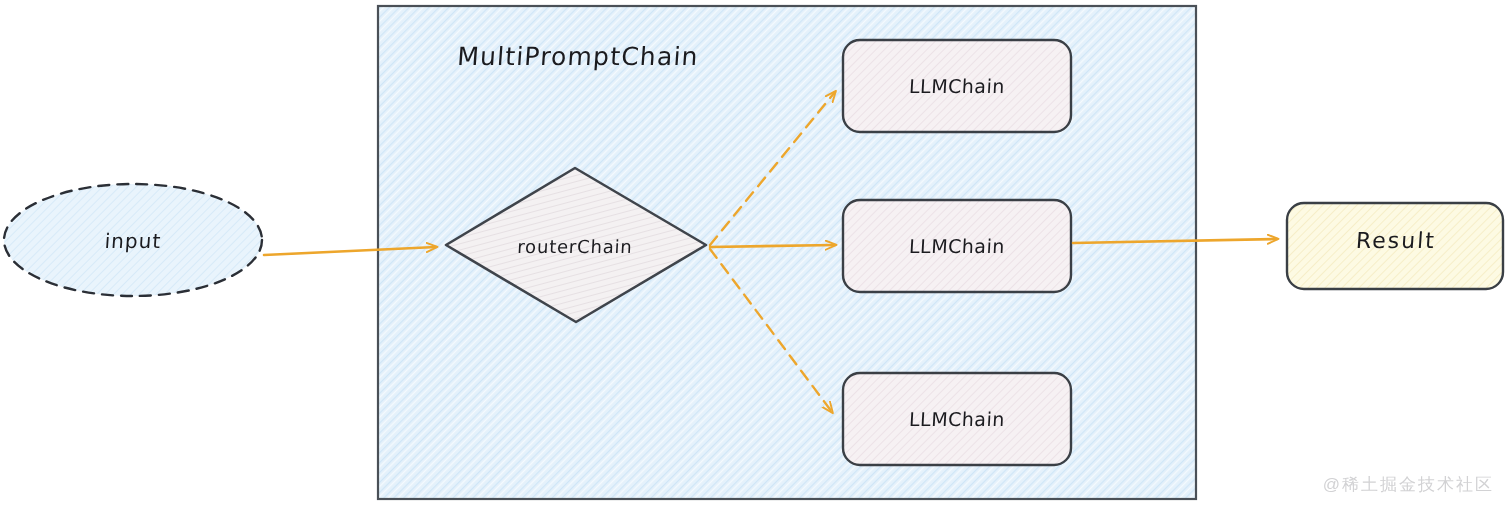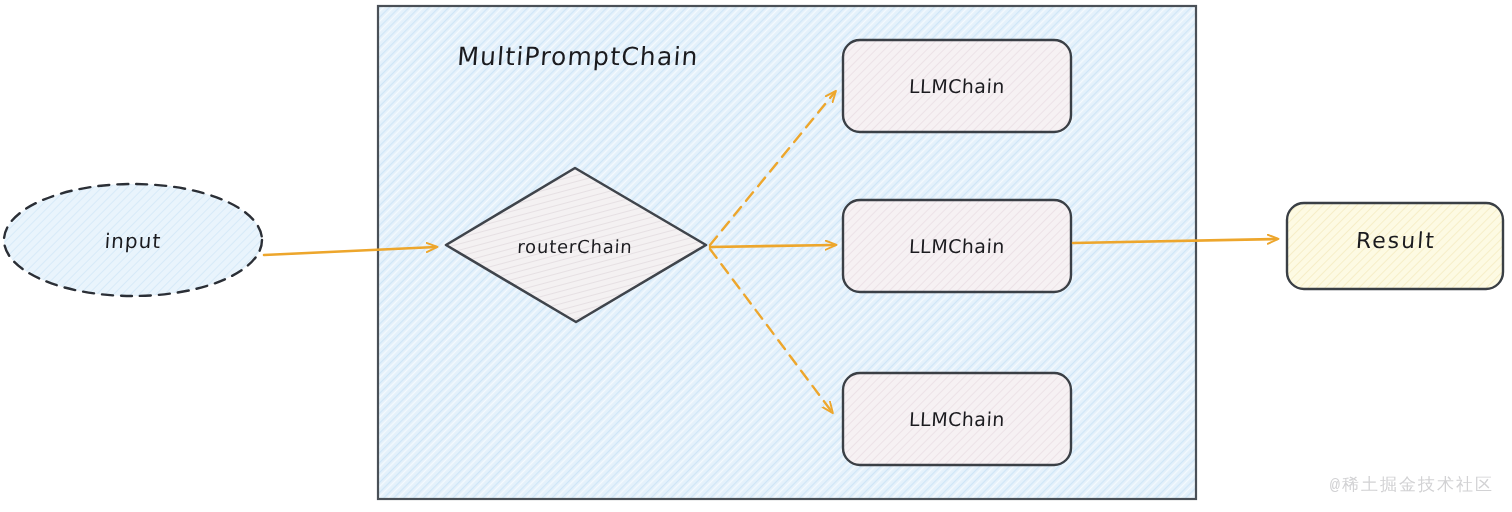--- a/index.html
+++ b/index.html
@@ -61,21 +61,21 @@
     letter-spacing: 0.8px;
   }
 
   #watermark {
     position: absolute;
     right: 18px;
     bottom: 16px;
     font-size: 17px;
     color: #d2d2d4;
     letter-spacing: 2px;
-    font-family: Liberation Mono, monospace;
+    font-family: Liberation Sans, sans-serif;
     transform: none;
   }
 </style>
 </head>
 <body>
 
 <svg id="canvas" viewBox="0 0 1512 512" xmlns="http://www.w3.org/2000/svg">
   <defs>
 
     <pattern id="hatch-blue" width="7" height="7" patternTransform="rotate(45)" patternUnits="userSpaceOnUse">

